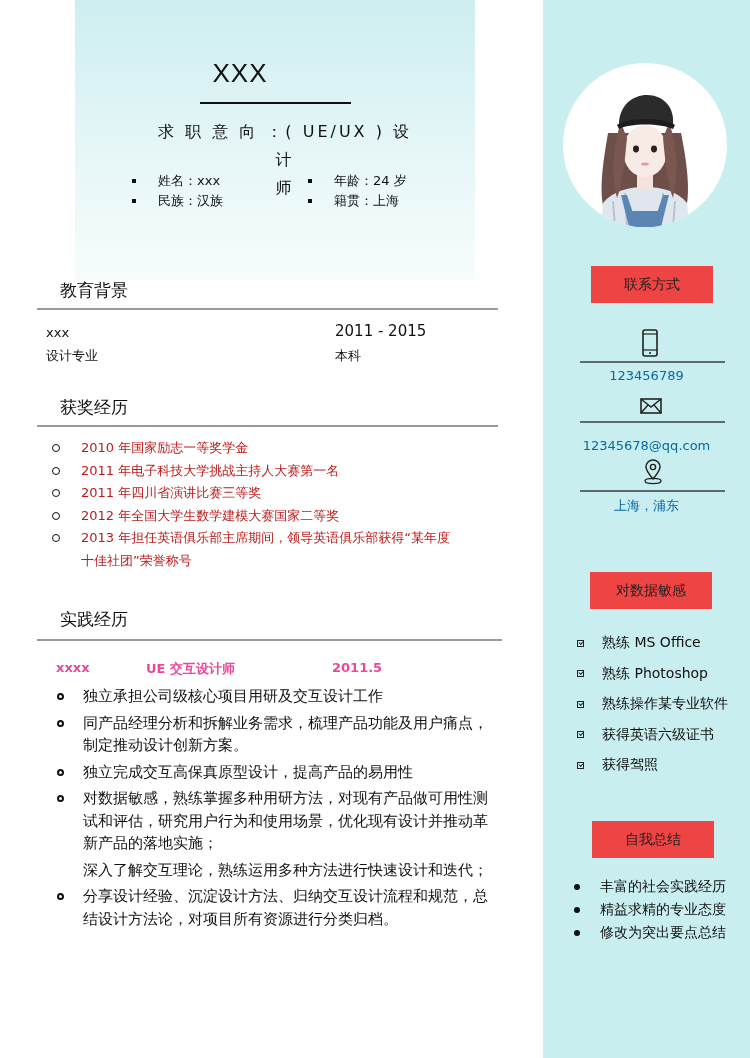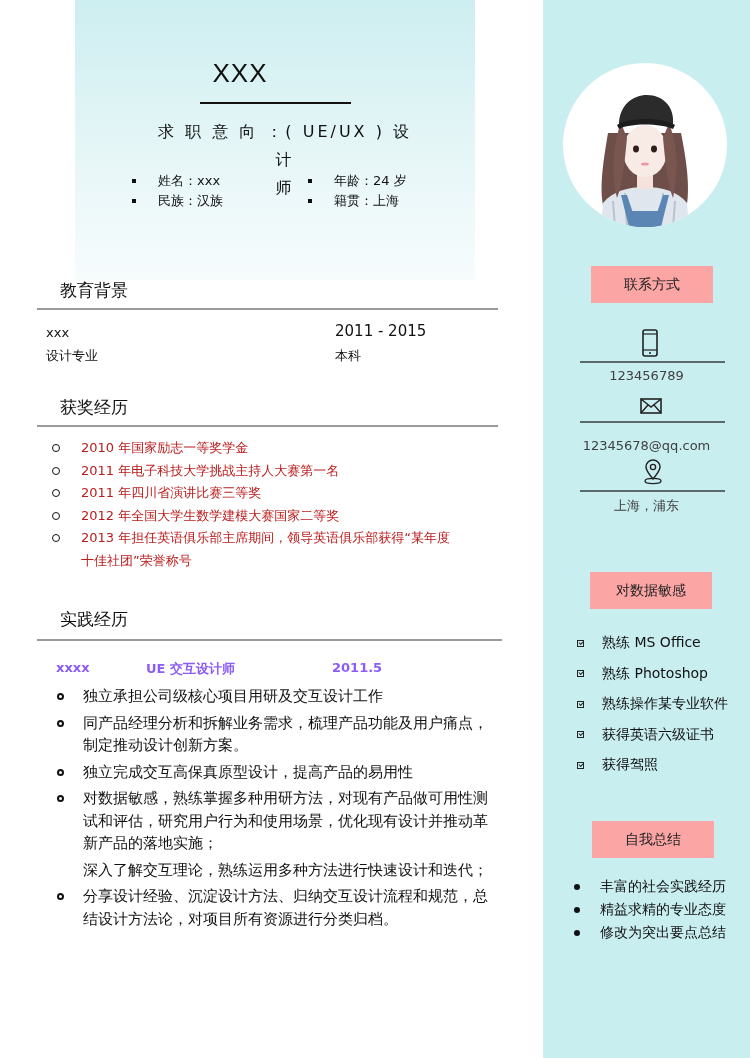--- a/index.html
+++ b/index.html
@@ -24,35 +24,35 @@
   .section-title { position: absolute; left: 60px; font-size: 17px; color: #111; }
   .section-rule { position: absolute; left: 37px; height: 2px; background: #9a9a9a; }
 
   .edu-row { position: absolute; font-size: 13px; color: #111; }
 
   .award-list { position: absolute; left: 50px; top: 437px; width: 450px; }
   .award-item { display: flex; font-size: 13px; line-height: 22.5px; color: #b91c1c; }
   .circ-bullet { flex: 0 0 auto; width: 8px; height: 8px; border: 1.5px solid #111; border-radius: 50%;
     margin-top: 7px; margin-right: 21px; margin-left: 2px; }
 
-  .exp-head { position: absolute; top: 660px; left: 56px; font-size: 13px; font-weight: bold; color: #8b5cf6; }
+  .exp-head { position: absolute; top: 660px; left: 56px; font-size: 13px; font-weight: bold; color: #ec4899; }
   .exp-list { position: absolute; left: 56px; top: 685px; width: 450px; }
   .exp-item { display: flex; font-size: 15px; line-height: 22.5px; color: #111; margin-bottom: 4px; }
   .exp-item.plain { padding-left: 27px; }
   .bold-circ { flex: 0 0 auto; width: 7px; height: 7px; border: 2px solid #111; border-radius: 50%;
     margin-top: 8px; margin-right: 19px; margin-left: 1px; }
 
   
   .sidebar { position: absolute; left: 543px; top: 0; width: 207px; height: 1058px; background: #c9eef0; }
   .avatar { position: absolute; left: 20px; top: 63px; width: 164px; height: 164px; border-radius: 50%;
     background: #ffffff; overflow: hidden; }
-  .side-box { position: absolute; background: #fca5a5; font-size: 14px; text-align: center; color: #222; }
+  .side-box { position: absolute; background: #ef4444; font-size: 14px; text-align: center; color: #222; }
   .contact-icon { position: absolute; }
   .contact-rule { position: absolute; left: 37px; width: 145px; height: 2px; background: #5d6a6c; }
-  .contact-text { position: absolute; left: 0; width: 207px; text-align: center; font-size: 13px; color: #404040; }
+  .contact-text { position: absolute; left: 0; width: 207px; text-align: center; font-size: 13px; color: #0369a1; }
 
   .skill-list { position: absolute; left: 34px; top: 628px; }
   .skill-item { display: flex; align-items: center; height: 30.5px; font-size: 14px; color: #111; }
   .check-box { width: 7px; height: 7px; border: 1px solid #222; margin-right: 18px; position: relative; }
   .check-box::after { content: ""; position: absolute; left: 1px; top: 0px; width: 3px; height: 2px;
     border-left: 1px solid #222; border-bottom: 1px solid #222; transform: rotate(-45deg); }
 
   .summary-list { position: absolute; left: 31px; top: 875px; }
   .summary-item { display: flex; align-items: center; height: 23px; font-size: 14px; color: #111; }
   .dot-bullet { width: 6px; height: 6px; border-radius: 50%; background: #111; margin-right: 20px; }

